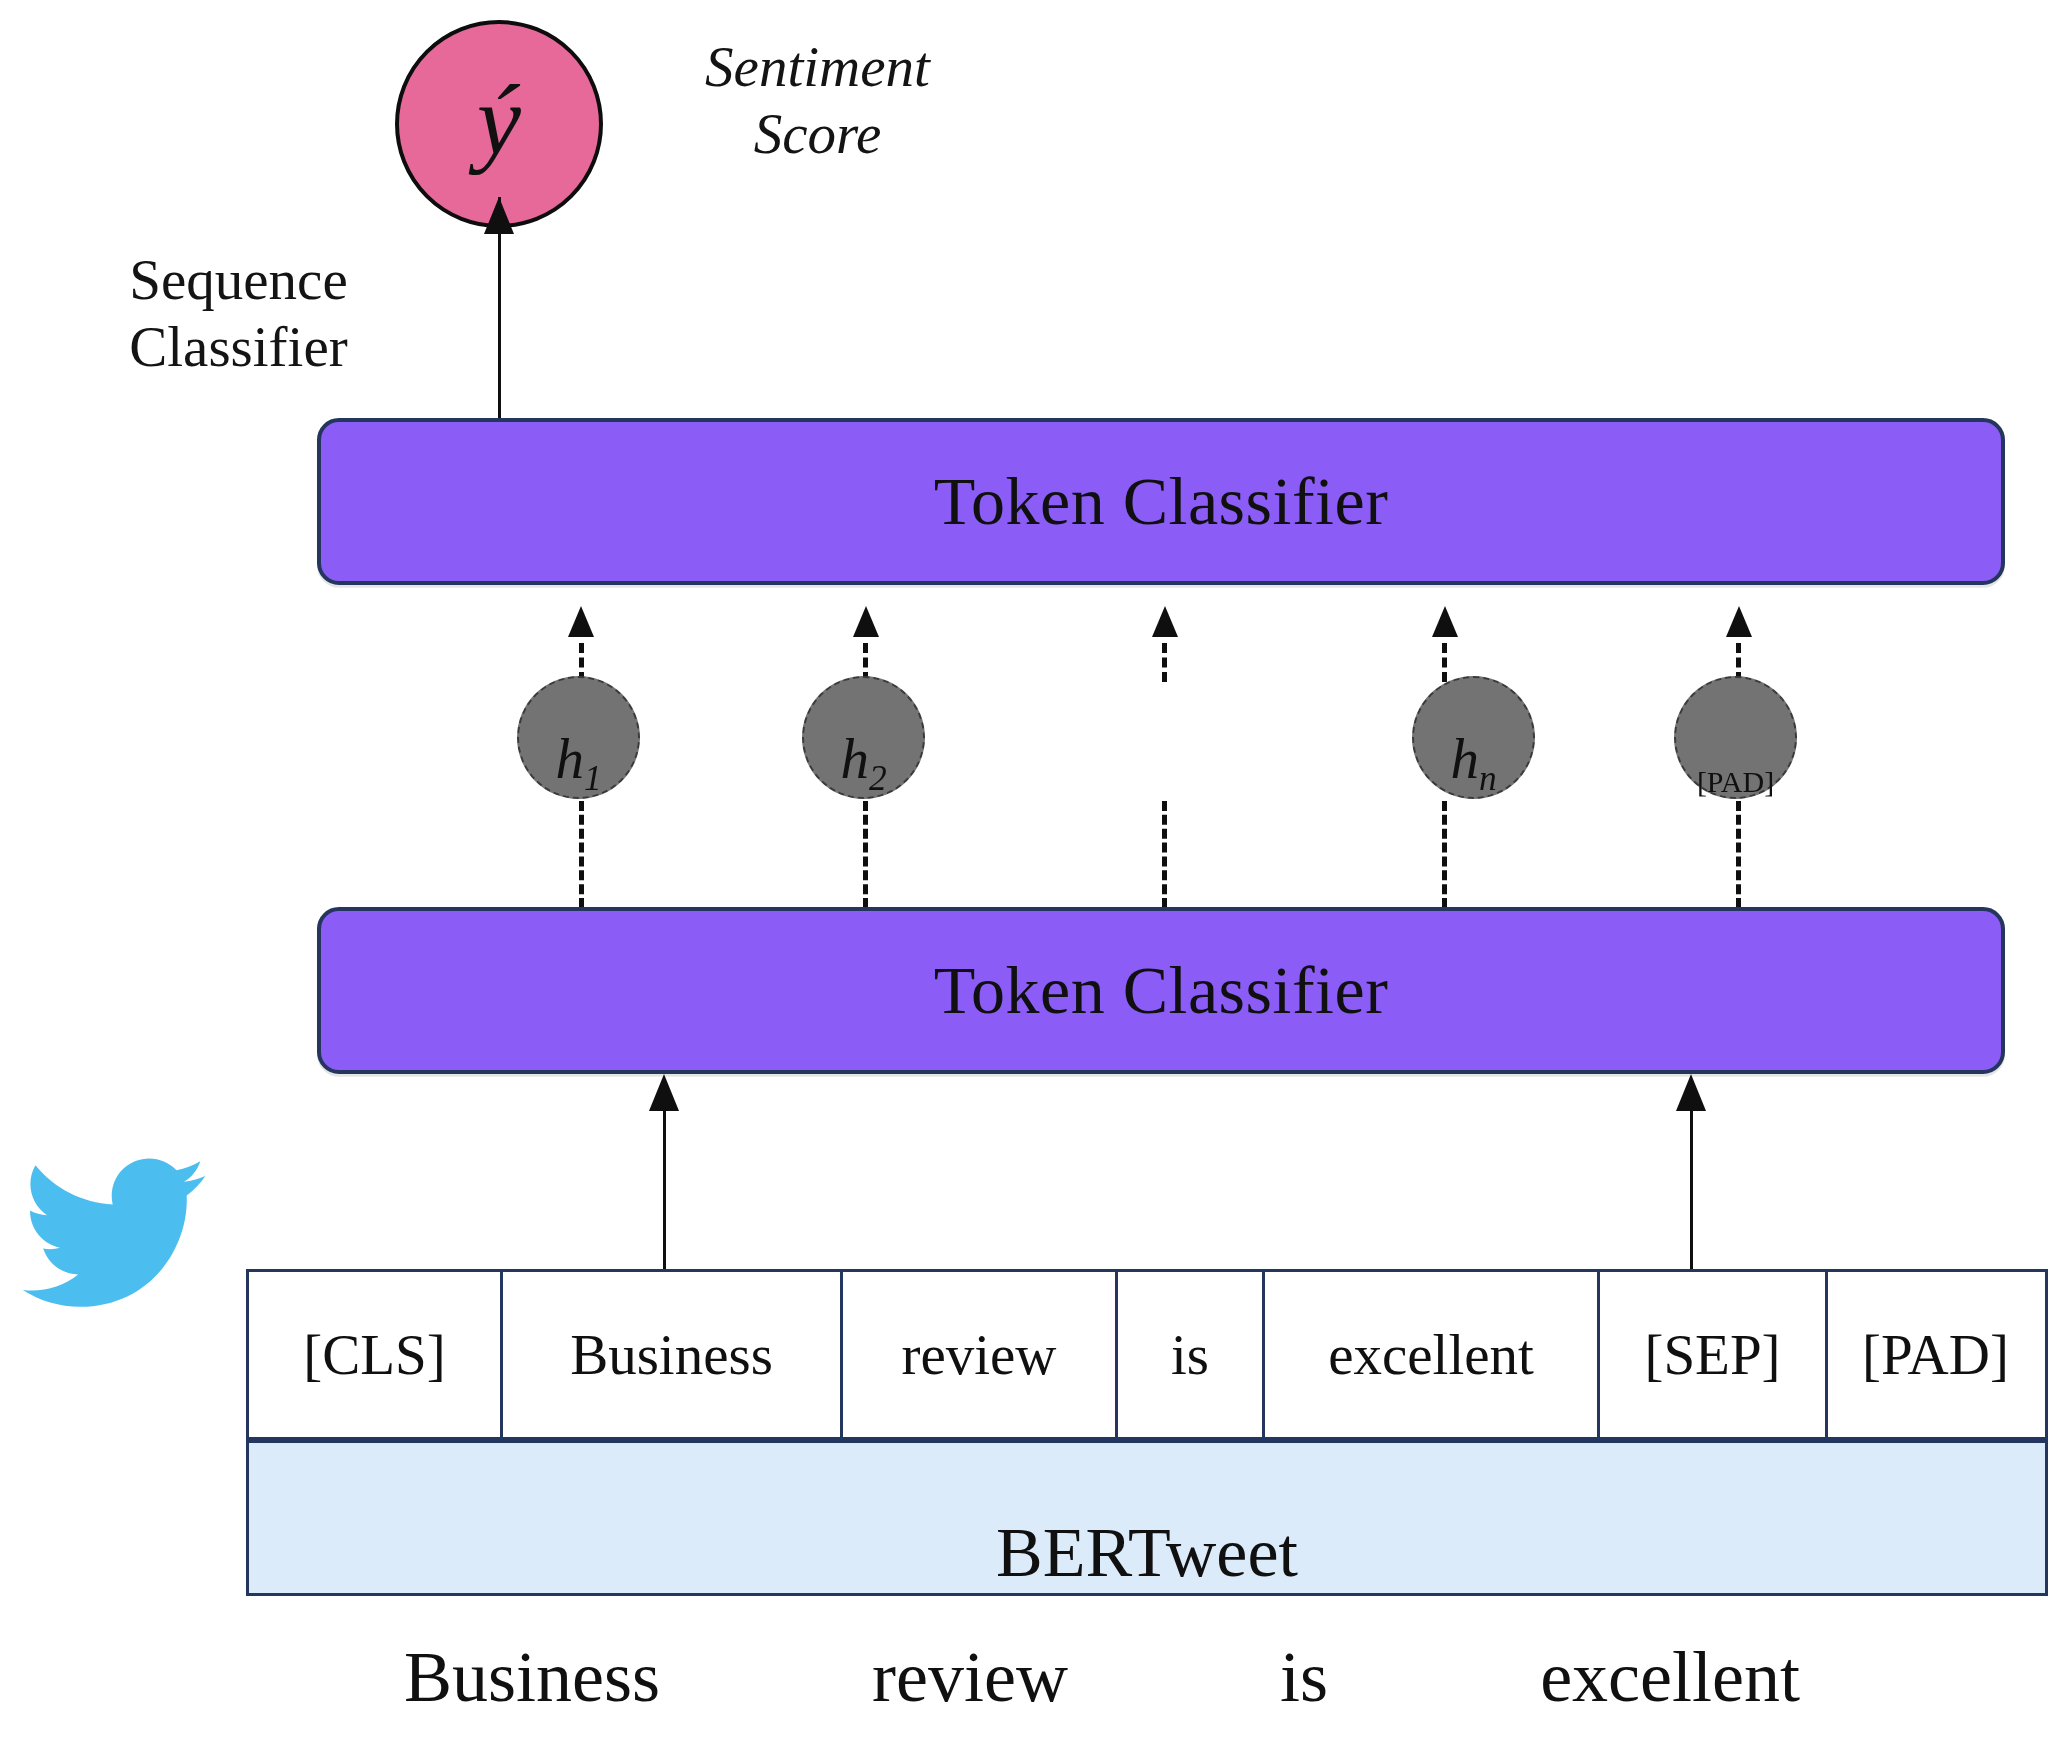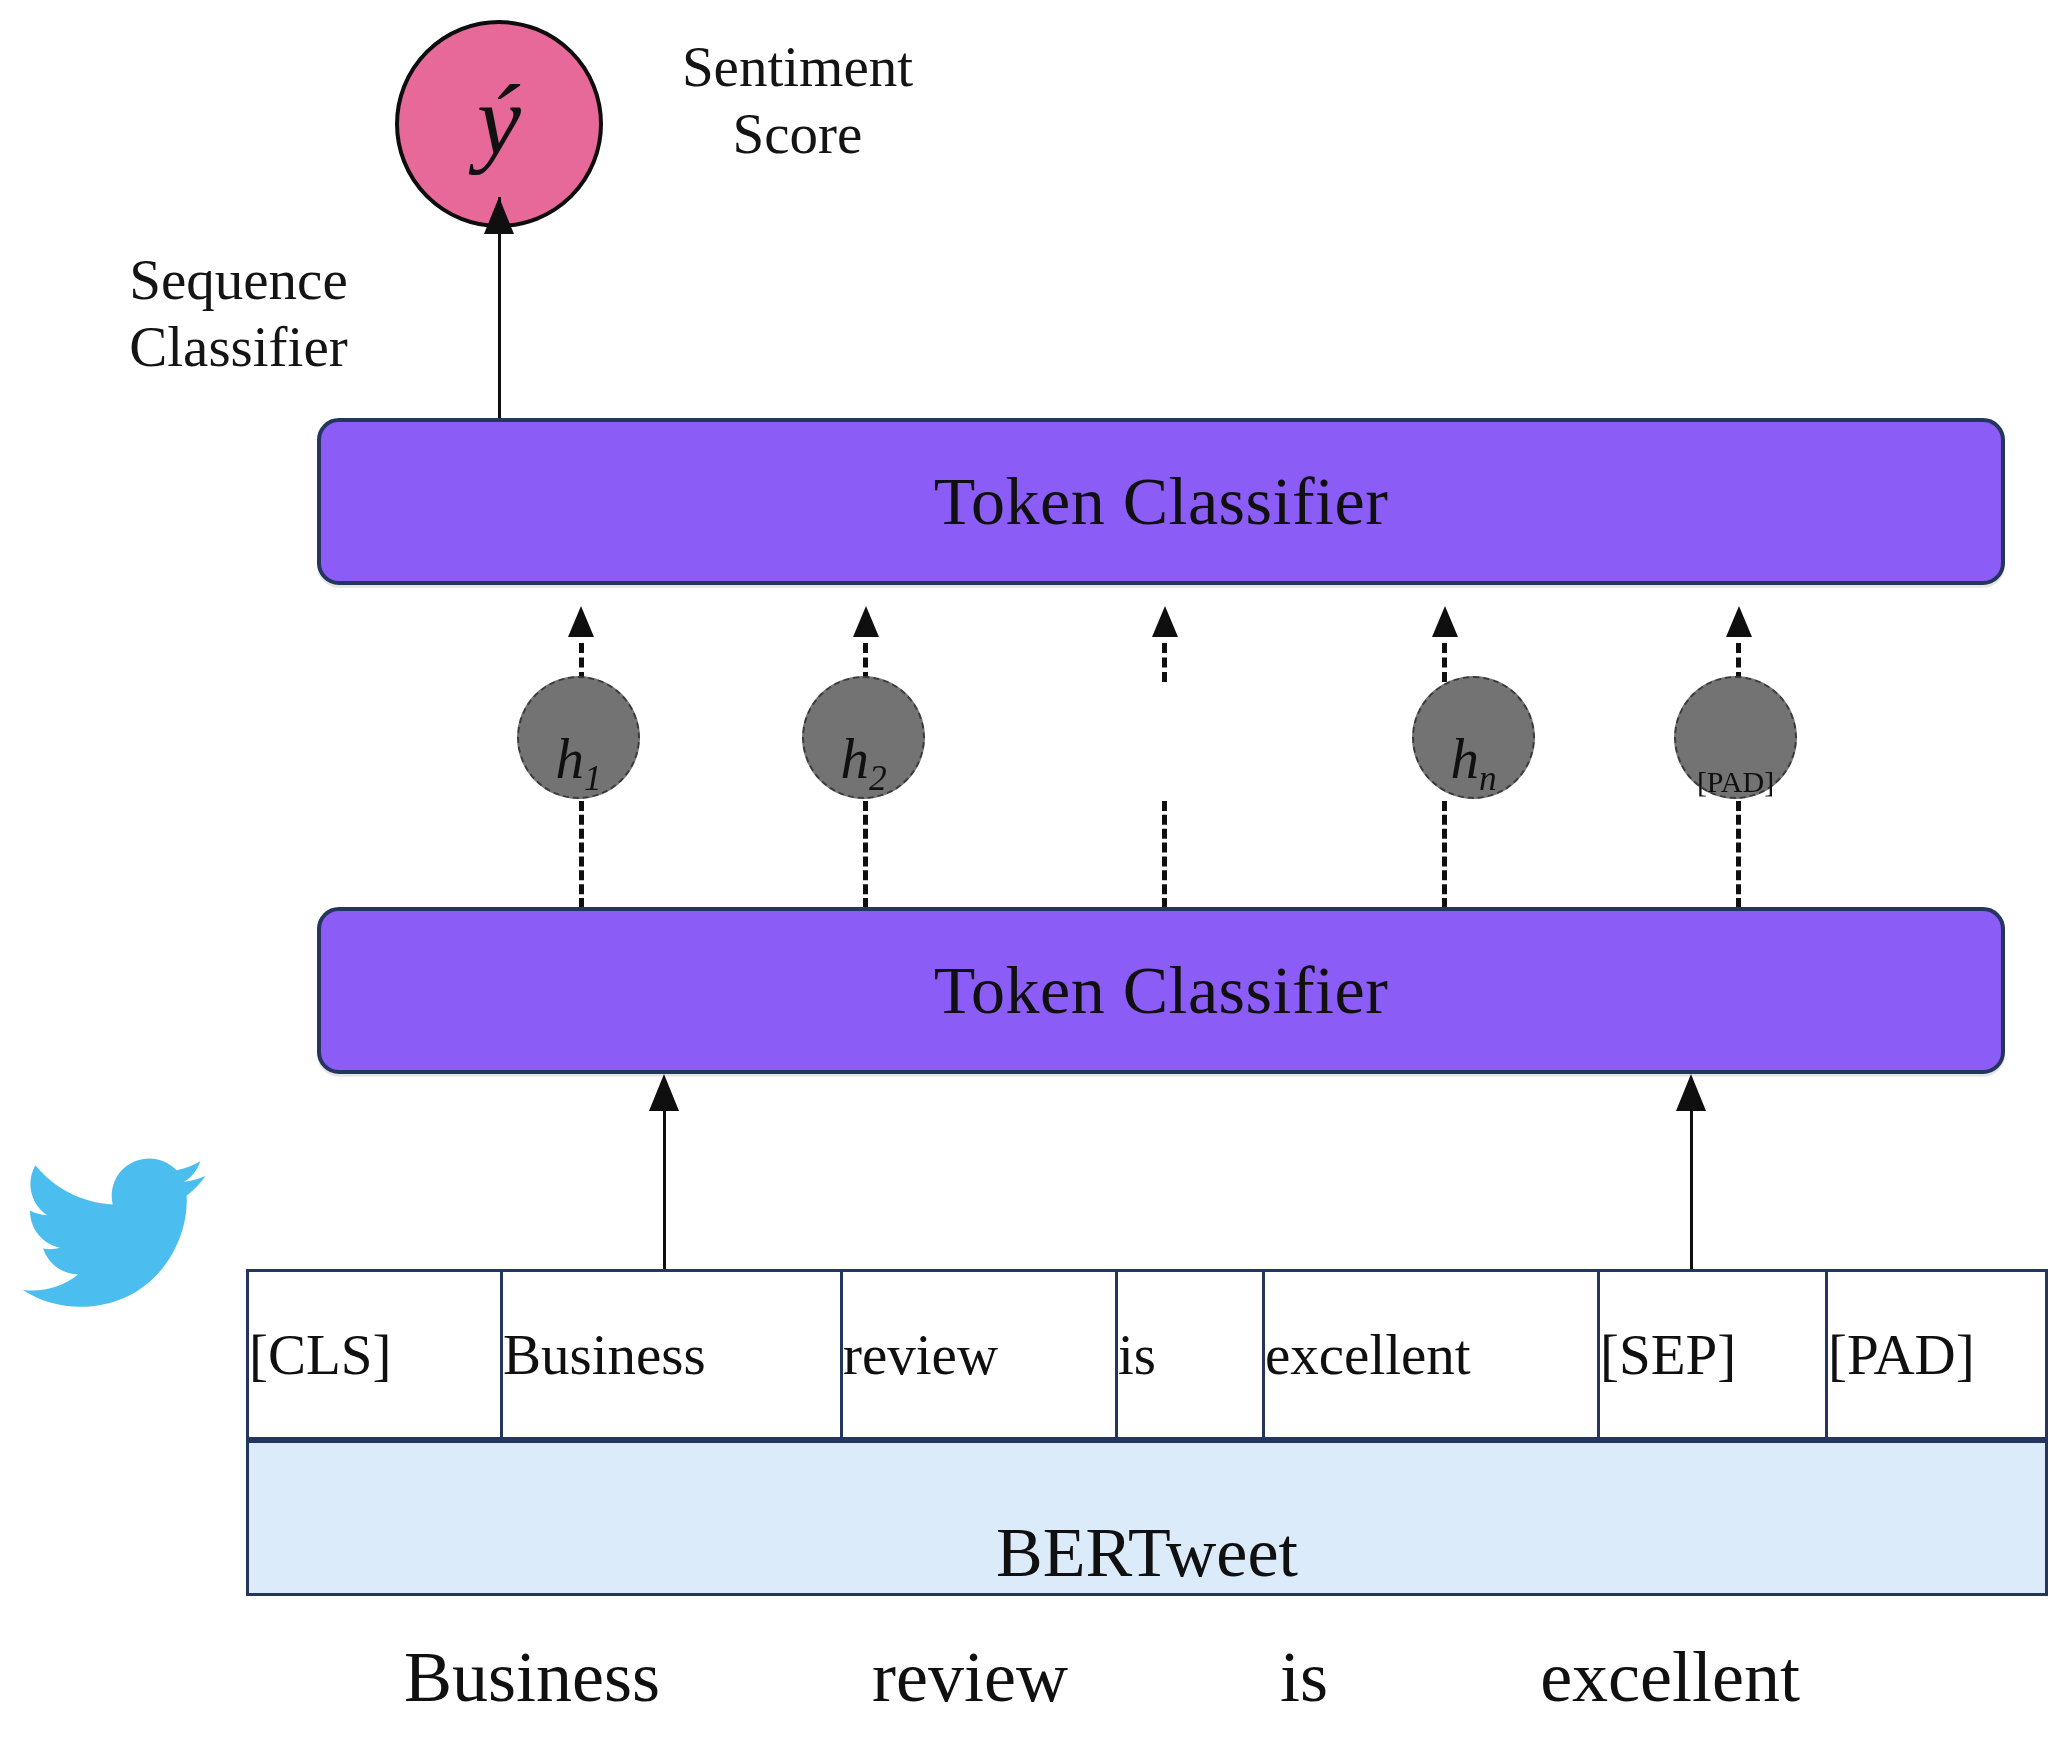--- a/index.html
+++ b/index.html
@@ -50,21 +50,21 @@
 
   
   .caption {
     position: absolute;
     font-size: 57px;
     line-height: 1.18;
     text-align: center;
     white-space: pre-line;
     color: #141414;
   }
-  #sentiment-score-label { left: 623px; top: 33px; width: 349px; }
+  #sentiment-score-label { left: 643px; top: 33px; width: 349px; font-style: italic; }
   #sequence-classifier-label { left: 55px; top: 246px; width: 367px; }
 
   
   .classifier-box {
     position: absolute;
     background: #8b5cf6;
     border: 4.6px solid #24365e;
     border-radius: 22px;
     box-sizing: border-box;
     display: flex;
@@ -143,21 +143,21 @@
     height: 171px;
     display: flex;
     box-sizing: border-box;
     border: 3.7px solid #24365e;
     background: #ffffff;
   }
   #token-strip .token-cell {
     border-right: 3.7px solid #24365e;
     display: flex;
     align-items: center;
-    justify-content: flex-start;
+    justify-content: center;
     box-sizing: border-box;
     background: #ffffff;
   }
   #token-strip .token-cell:last-child { border-right: none; }
   #token-strip .token-cell span {
     font-size: 57px;
     color: #101010;
     white-space: nowrap;
   }
 

